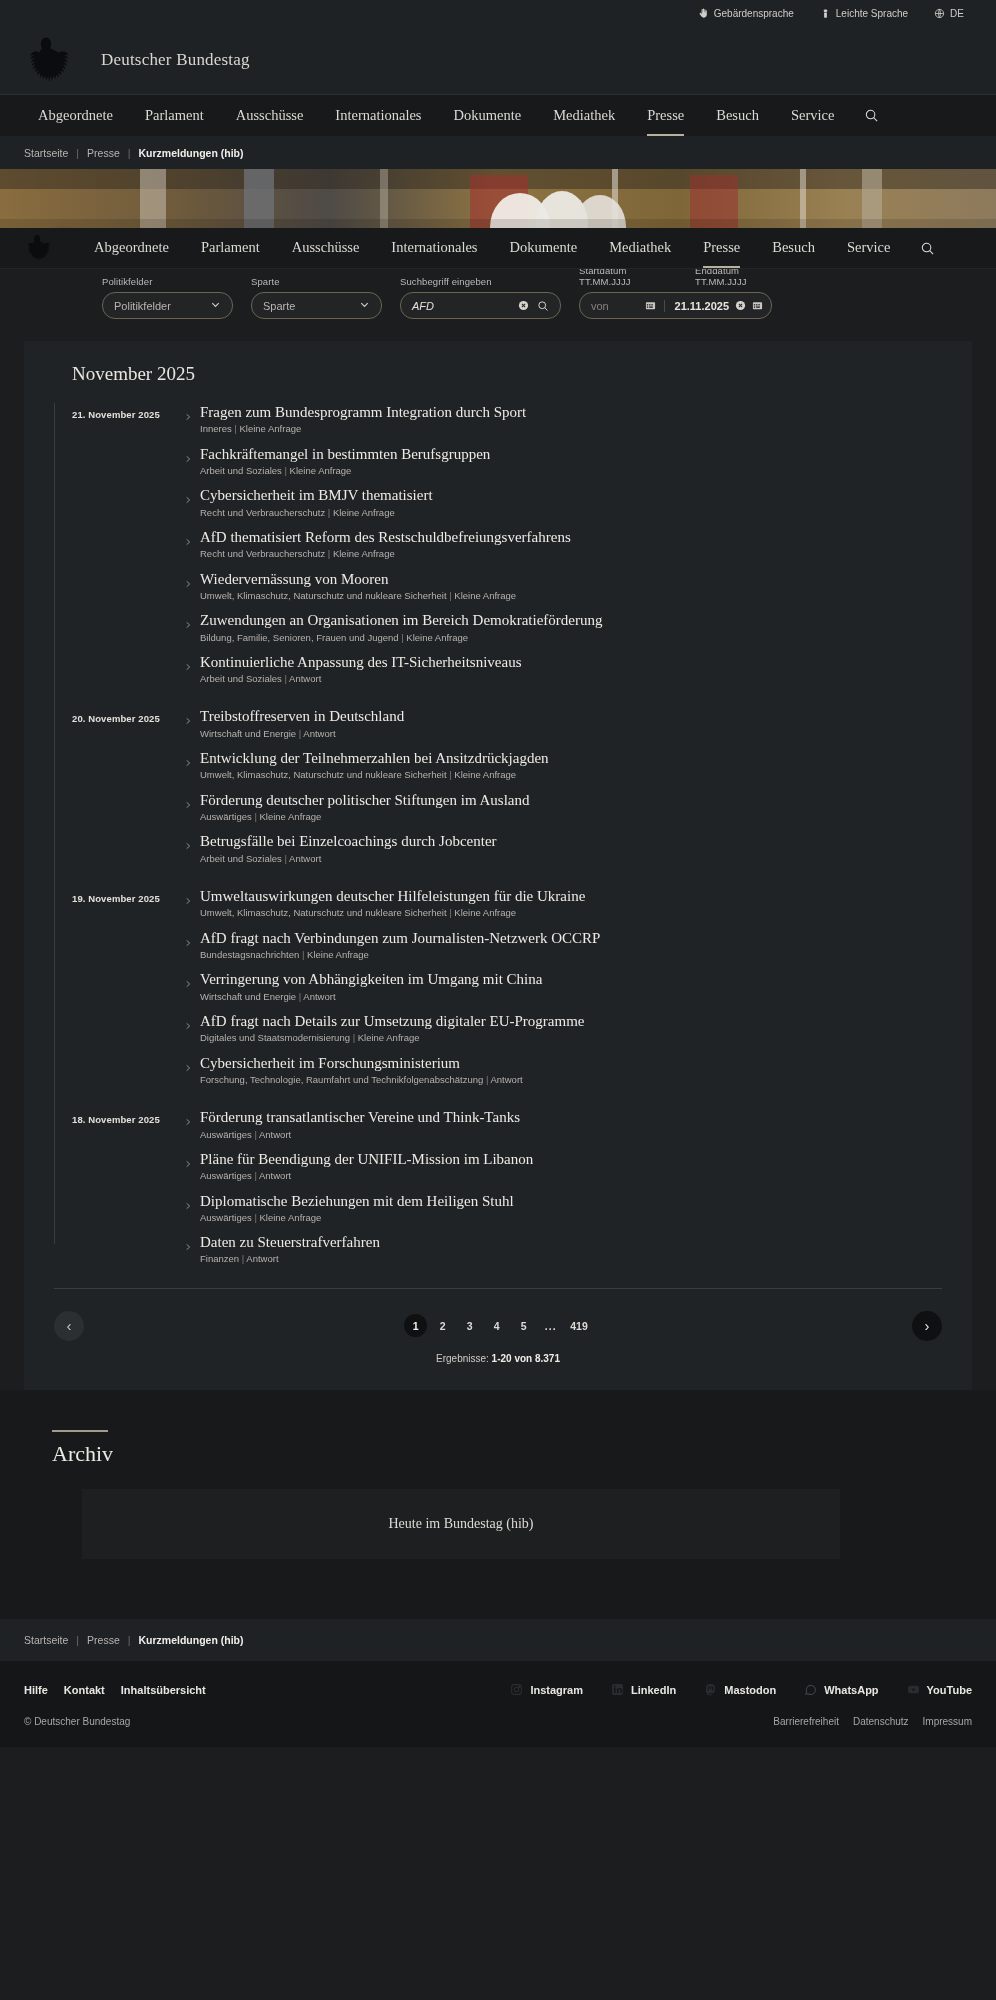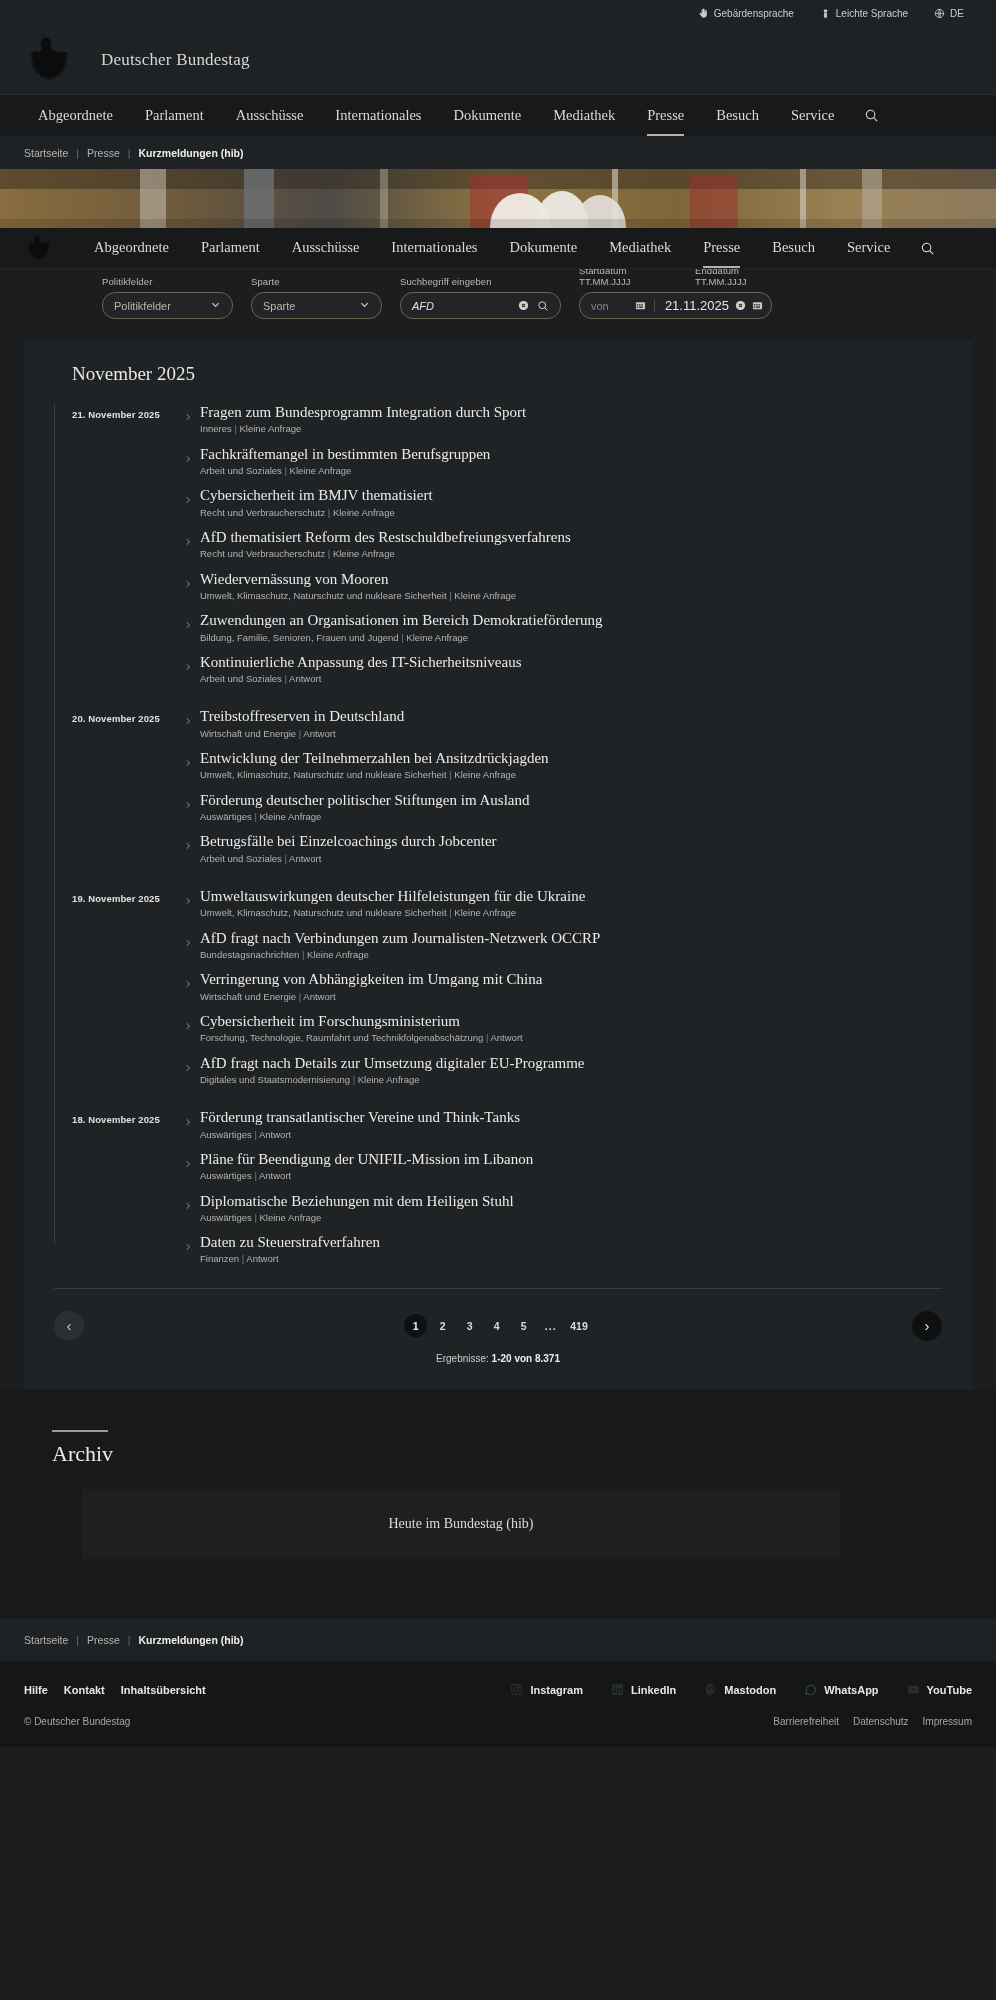--- a/index.html
+++ b/index.html
@@ -148,21 +148,21 @@
   .select-ctl { width: 131px; justify-content: space-between; cursor: pointer; }
   .select-ctl .val { color: #b9b6b1; }
   .search-ctl { width: 161px; justify-content: space-between; gap: 2px; cursor: text; font-style: italic; }
   .search-ctl .val { color: #e5e2dd; flex: 1; }
   .search-icons { display: flex; align-items: center; gap: 8px; }
   .date-ctl { width: 193px; display: flex; align-items: center; padding: 0 8px 0 11px; }
   .date-part { display: flex; align-items: center; gap: 6px; flex: 1; }
   .date-part.start { border-right: 1px solid #4c4a47; padding-right: 8px; }
   .date-part.end { padding-left: 10px; justify-content: flex-end; }
   .date-placeholder { color: #86837f; flex: 1; }
-  .date-value { color: #e8e5e0; font-size: 13px; }
+  .date-value { color: #e8e5e0; font-size: 11px; font-weight: bold; }
   .icon-btn { cursor: pointer; display: flex; align-items: center; }
   .date-labels { display: flex; gap: 28px; }
   .date-labels .field-label { width: 88px; }
 
   
   .results {
     background: #202325;
     margin: 0 24px;
     padding: 22px 30px 10px 30px;
   }
@@ -710,34 +710,34 @@
             </div>
           </div>
         </div>
         <div class="entry">
           <div class="entry-date"></div>
           <div class="entry-main">
             <span class="chev"><svg width="8" height="12" viewBox="0 0 24 24" fill="none" stroke="#b6b2ac" stroke-width="2.2">
                 <path d="M8 4l9 8-9 8"></path>
               </svg></span>
             <div class="entry-text">
+              <div class="entry-title">AfD fragt nach Details zur Umsetzung digitaler EU-Programme</div>
+              <div class="entry-meta"><span>Digitales und Staatsmodernisierung</span> <span class="pipe">|</span> <span>Kleine Anfrage</span></div>
+            </div>
+          </div>
+        </div>
+        <div class="entry">
+          <div class="entry-date"></div>
+          <div class="entry-main">
+            <span class="chev"><svg width="8" height="12" viewBox="0 0 24 24" fill="none" stroke="#b6b2ac" stroke-width="2.2">
+                <path d="M8 4l9 8-9 8"></path>
+              </svg></span>
+            <div class="entry-text">
               <div class="entry-title">Cybersicherheit im Forschungsministerium</div>
               <div class="entry-meta"><span>Forschung, Technologie, Raumfahrt und Technikfolgenabschätzung</span> <span class="pipe">|</span> <span>Antwort</span></div>
-            </div>
-          </div>
-        </div>
-        <div class="entry">
-          <div class="entry-date"></div>
-          <div class="entry-main">
-            <span class="chev"><svg width="8" height="12" viewBox="0 0 24 24" fill="none" stroke="#b6b2ac" stroke-width="2.2">
-                <path d="M8 4l9 8-9 8"></path>
-              </svg></span>
-            <div class="entry-text">
-              <div class="entry-title">AfD fragt nach Details zur Umsetzung digitaler EU-Programme</div>
-              <div class="entry-meta"><span>Digitales und Staatsmodernisierung</span> <span class="pipe">|</span> <span>Kleine Anfrage</span></div>
             </div>
           </div>
         </div>
         <div class="spacer-gap"></div>
         <div class="entry">
           <div class="entry-date">18. November 2025</div>
           <div class="entry-main">
             <span class="chev"><svg width="8" height="12" viewBox="0 0 24 24" fill="none" stroke="#b6b2ac" stroke-width="2.2">
                 <path d="M8 4l9 8-9 8"></path>
               </svg></span>

